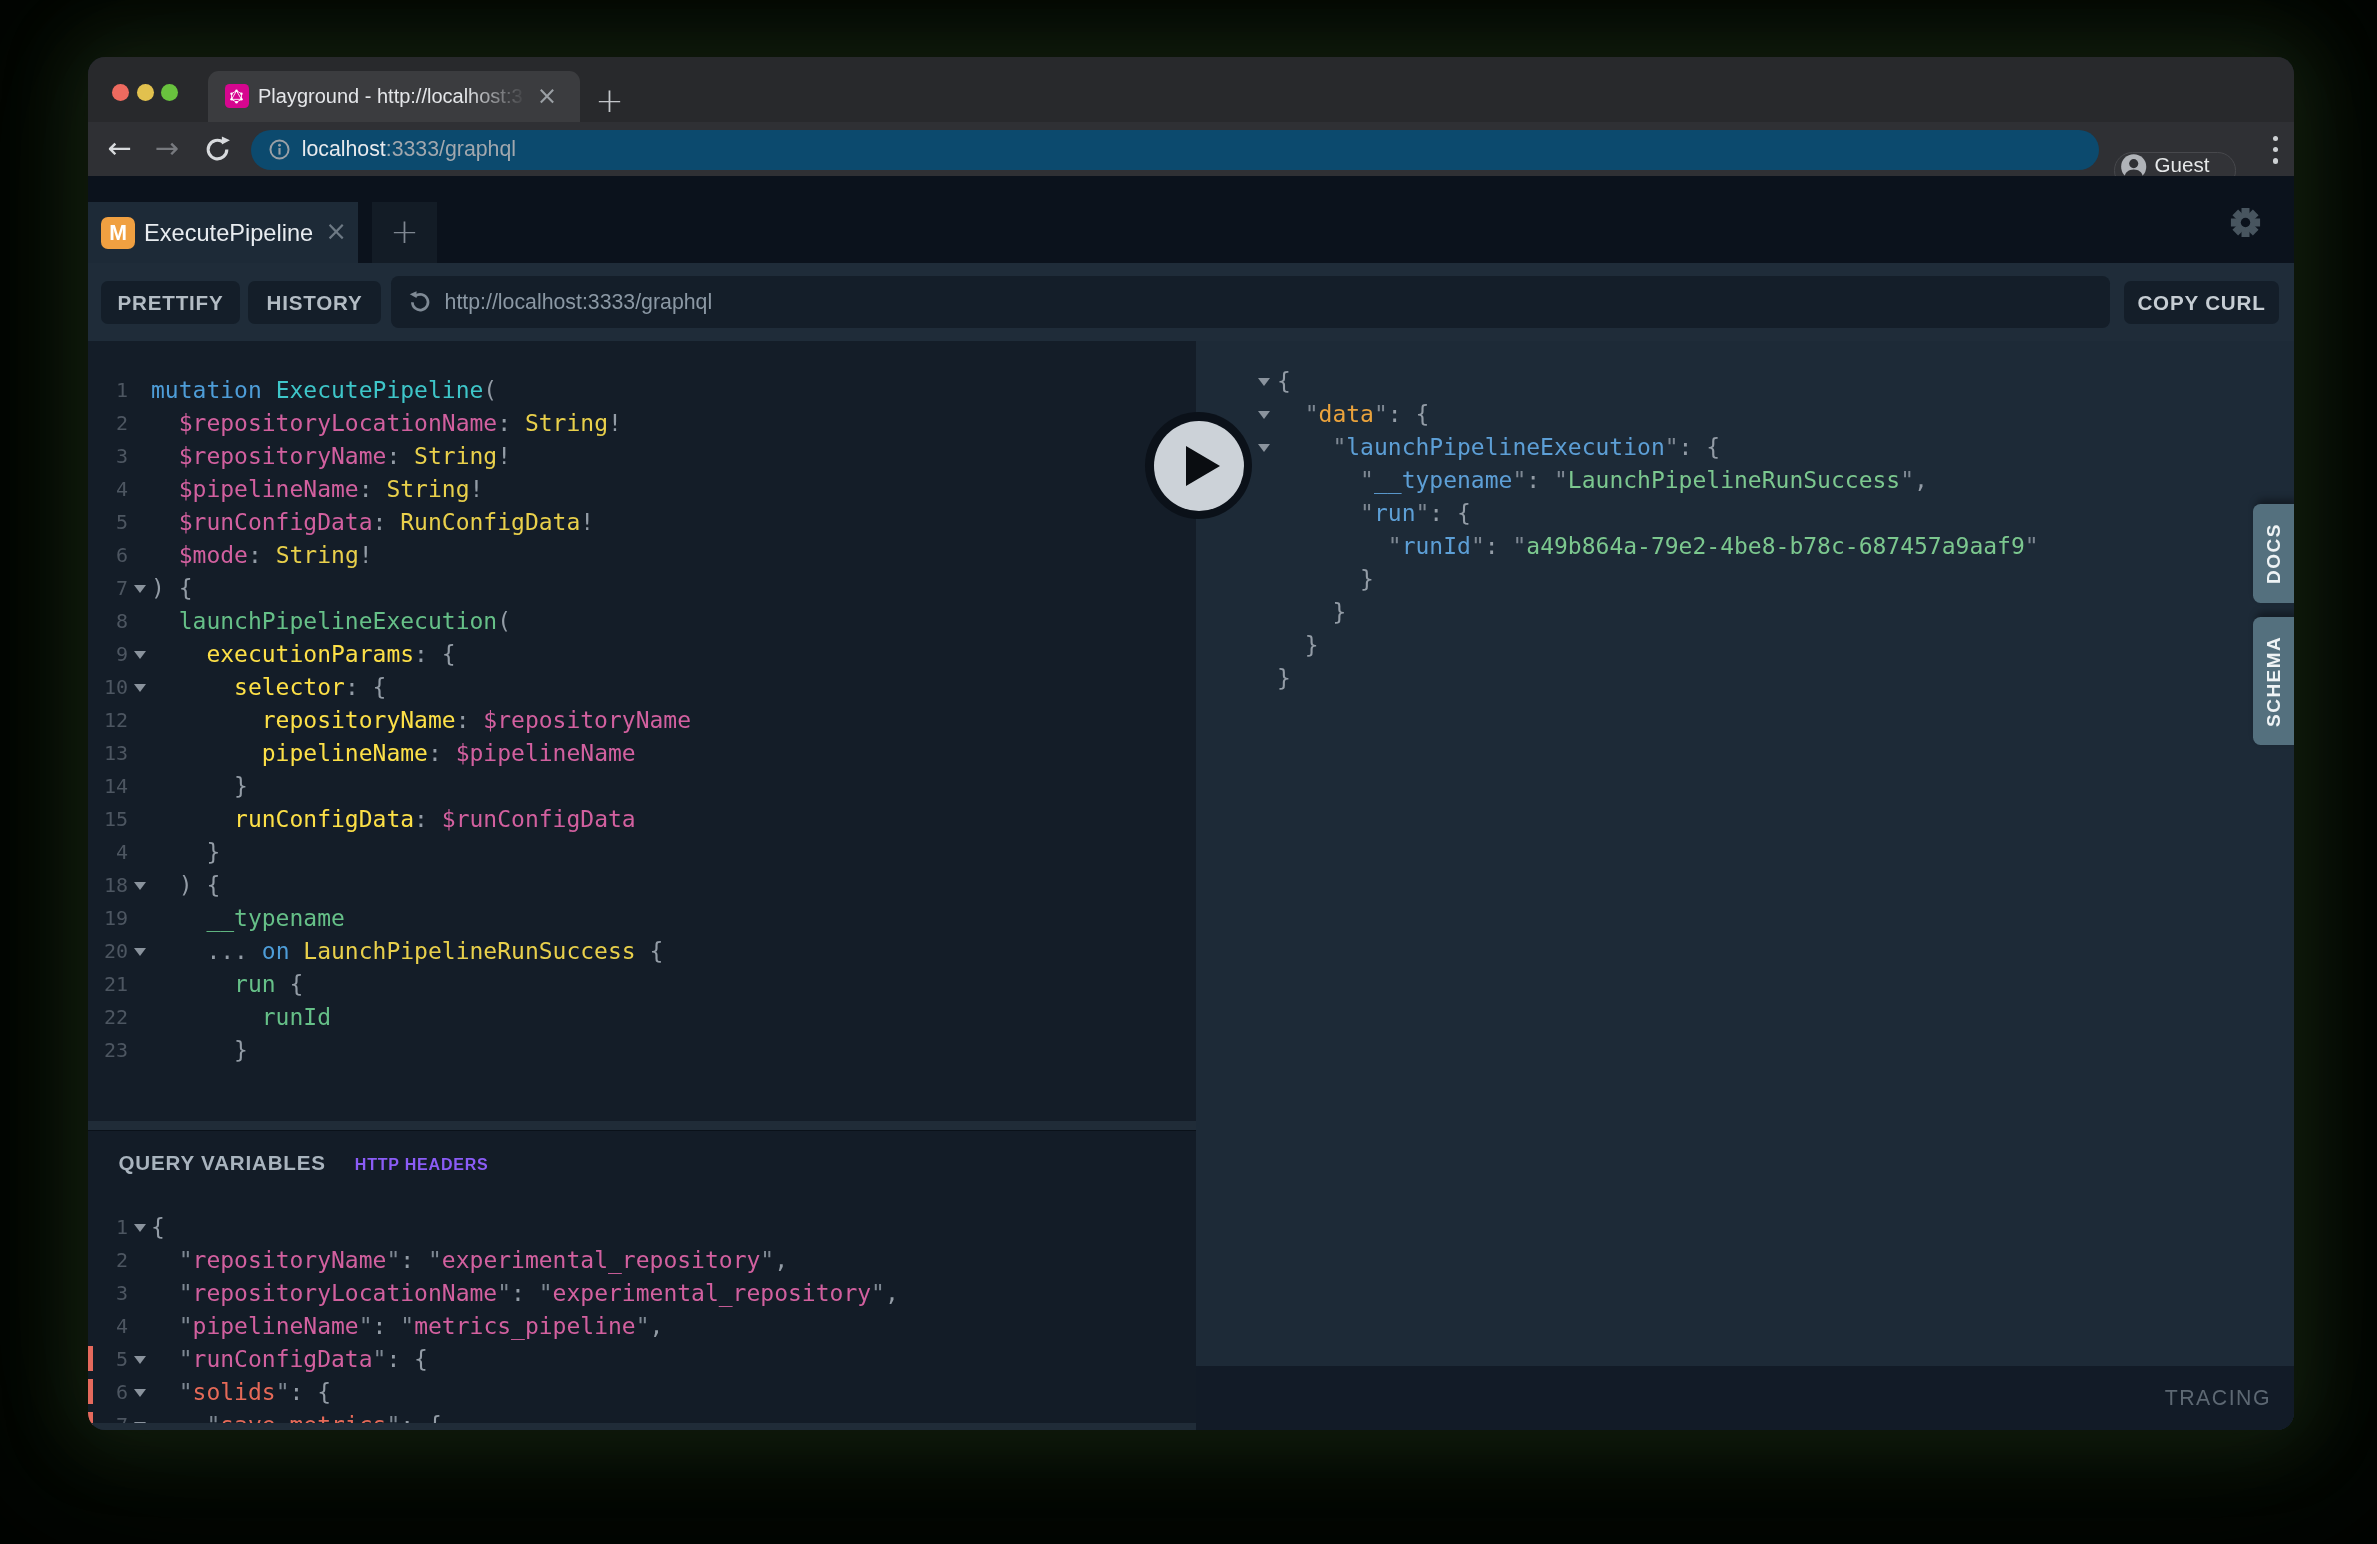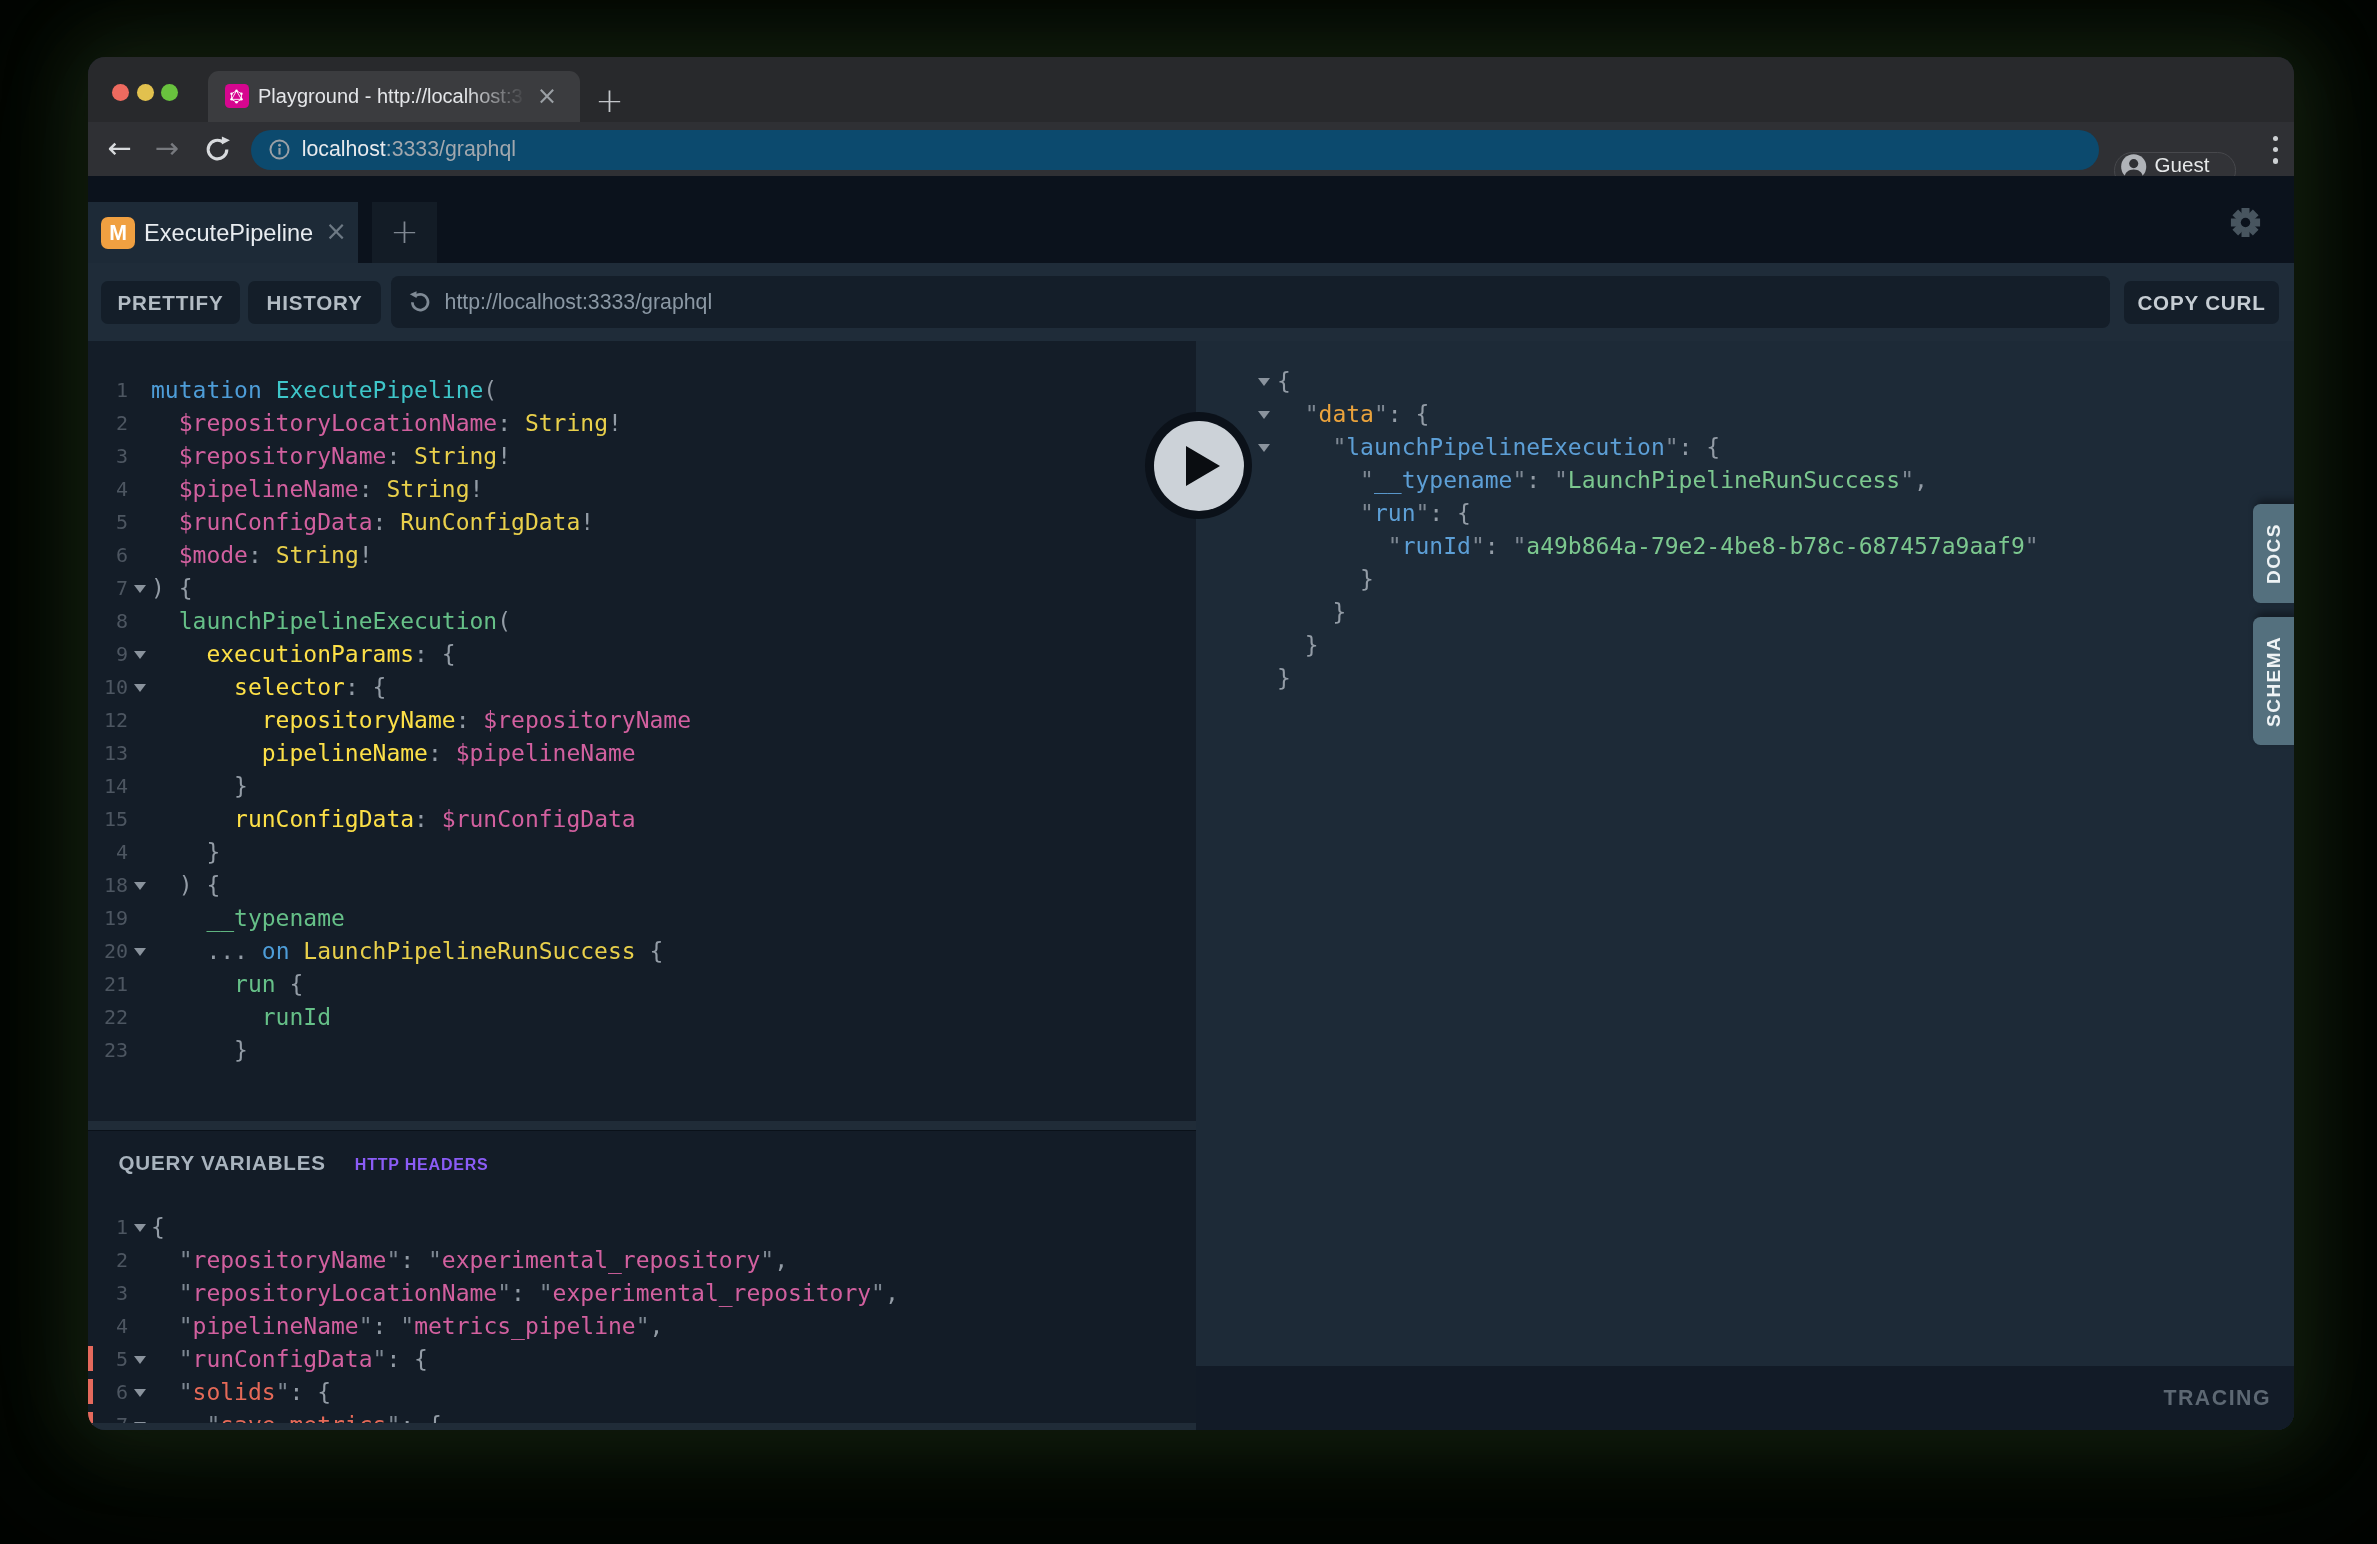--- a/index.html
+++ b/index.html
@@ -69,21 +69,21 @@
         border-top:1.5px solid #0a1119;box-sizing:border-box;overflow:hidden;}
   .varshead{margin:20px 0 0 30.5px;display:flex;gap:29px;align-items:baseline;}
   .vh-active{color:#a9b4be;font-weight:bold;font-size:20.6px;letter-spacing:0.8px;}
   .vh-idle{color:#8b5cf6;font-weight:bold;font-size:16px;letter-spacing:0.8px;}
   .varcode{margin-top:35px;}
   .varscroll{position:absolute;left:0;bottom:0;height:6.9px;width:1108px;background:#202c38;}
   .rightpane{position:absolute;left:1108px;top:0;width:1098px;height:1089px;background:#1d2a37;}
   .results{position:absolute;left:0;top:0;width:100%;height:1025px;overflow:hidden;
            padding-top:23px;box-sizing:border-box;}
   .tracing{position:absolute;left:0;top:1025px;width:100%;height:64px;background:#121b27;color:#5d6873;
-           font-weight:bold;font-size:21.3px;letter-spacing:1.5px;display:flex;align-items:center;
+           font-weight:normal;font-size:21.3px;letter-spacing:1.5px;display:flex;align-items:center;
            justify-content:flex-end;padding-right:23px;box-sizing:border-box;}
   .playbtn{position:absolute;left:1057px;top:71px;width:107px;height:107px;border-radius:50%;background:#0b1119;
            display:flex;align-items:center;justify-content:center;z-index:5;}
   .playdisc{width:90px;height:90px;border-radius:50%;background:#ccd2d8;display:flex;align-items:center;justify-content:center;}
   .playtri{width:0;height:0;border-top:20.6px solid transparent;border-bottom:20.6px solid transparent;
            border-left:34px solid #0a0d11;margin-left:9.1px;}
   .sidetab{position:absolute;left:1057px;width:41px;background:#54707e;border-radius:0 7.6px 7.6px 0;
            color:#eef3f5;font-weight:bold;font-size:19px;letter-spacing:1.5px;
            writing-mode:vertical-rl;transform:rotate(180deg);
            display:flex;align-items:center;justify-content:center;box-shadow:-3px 4.6px 7.6px rgba(0,0,0,.35);}

